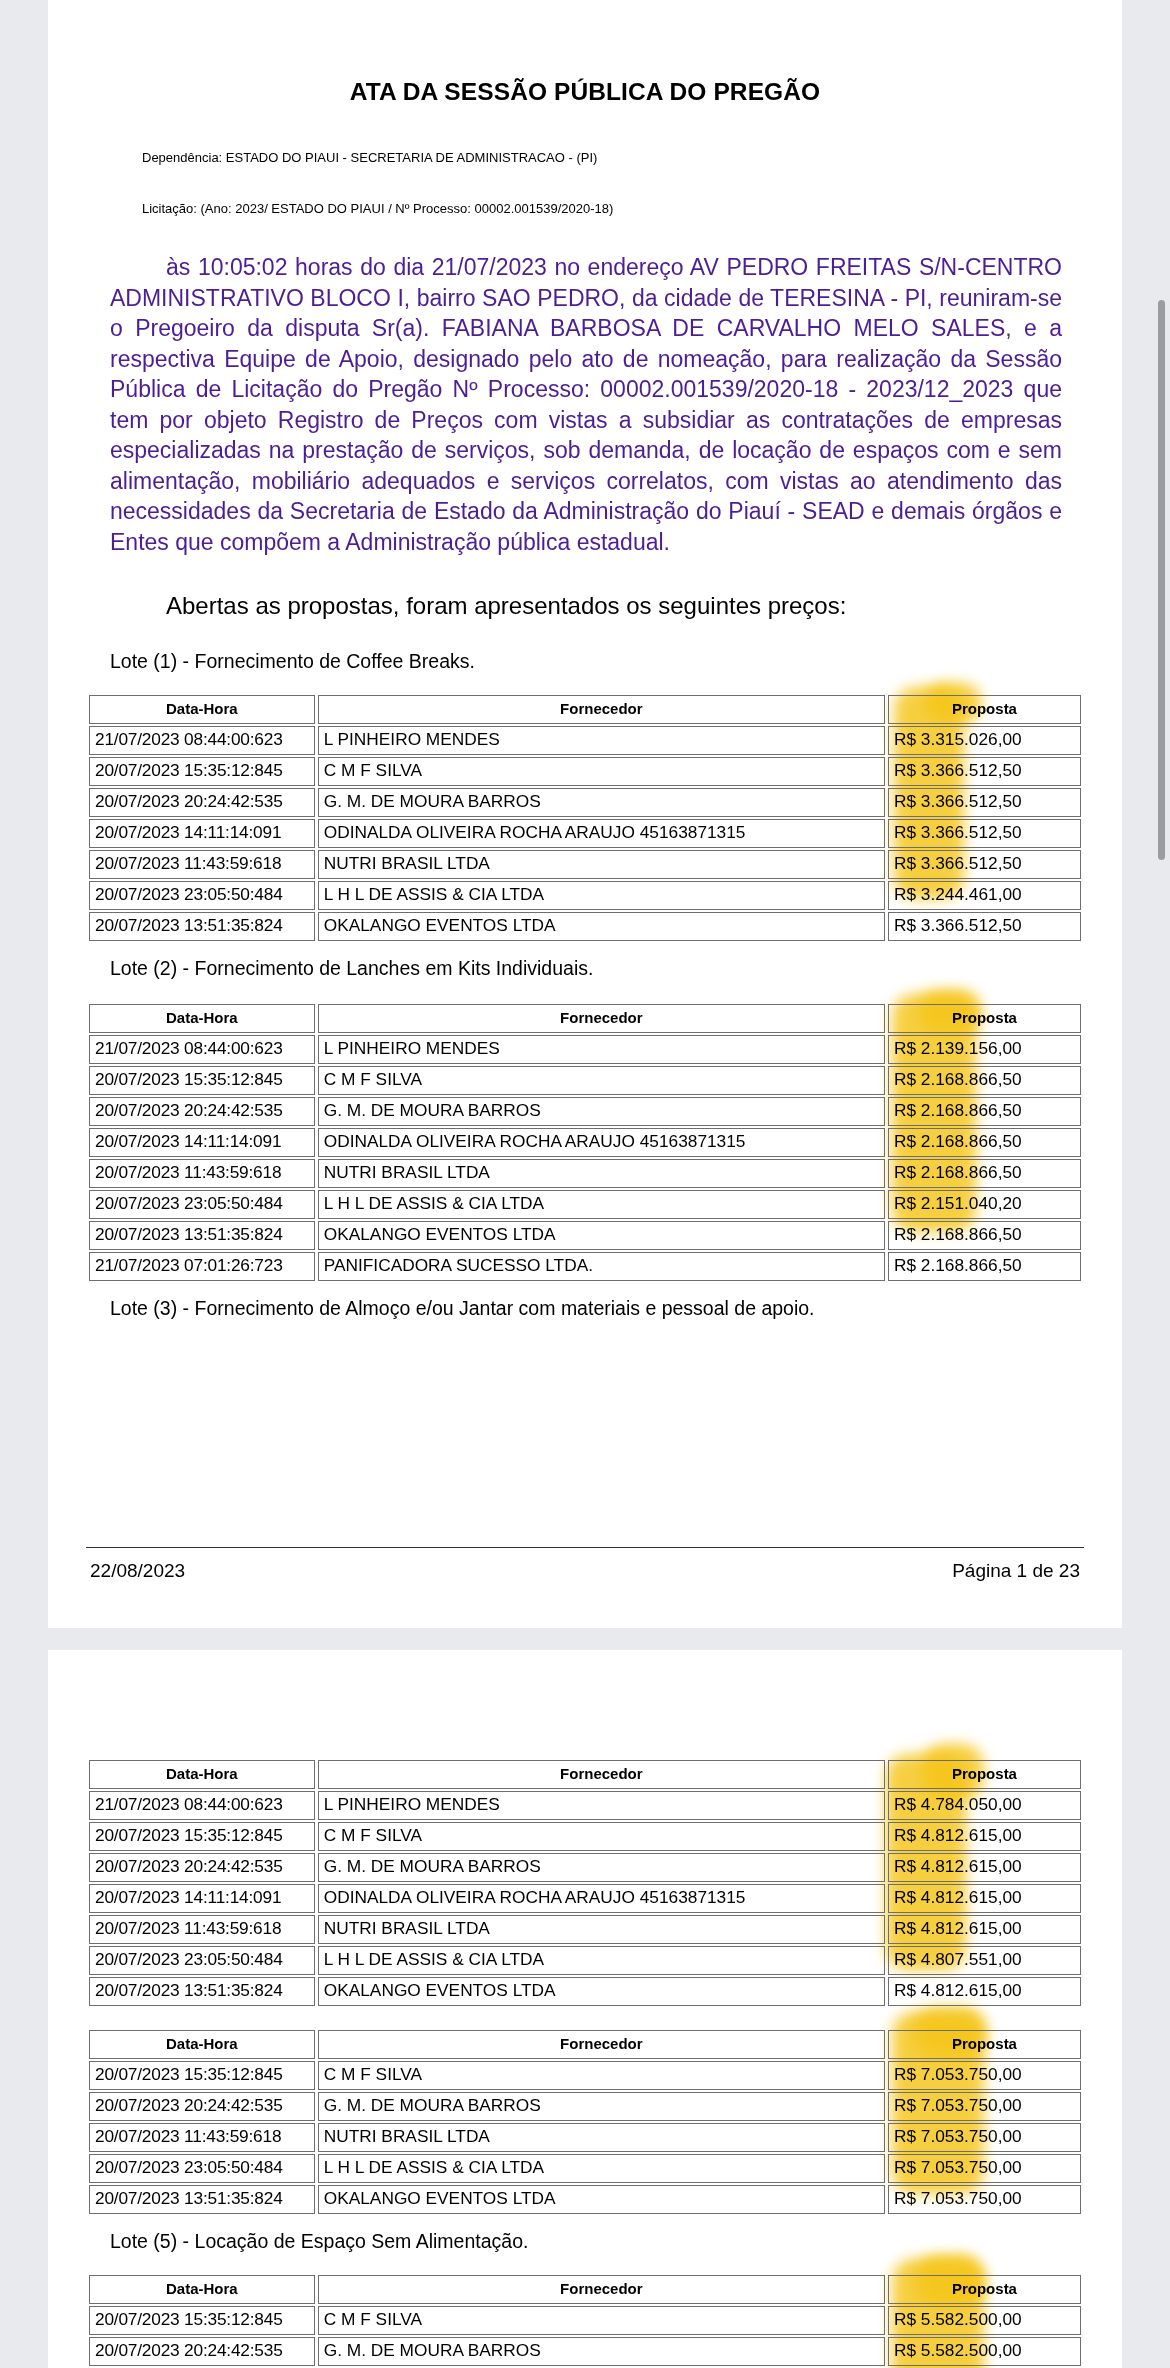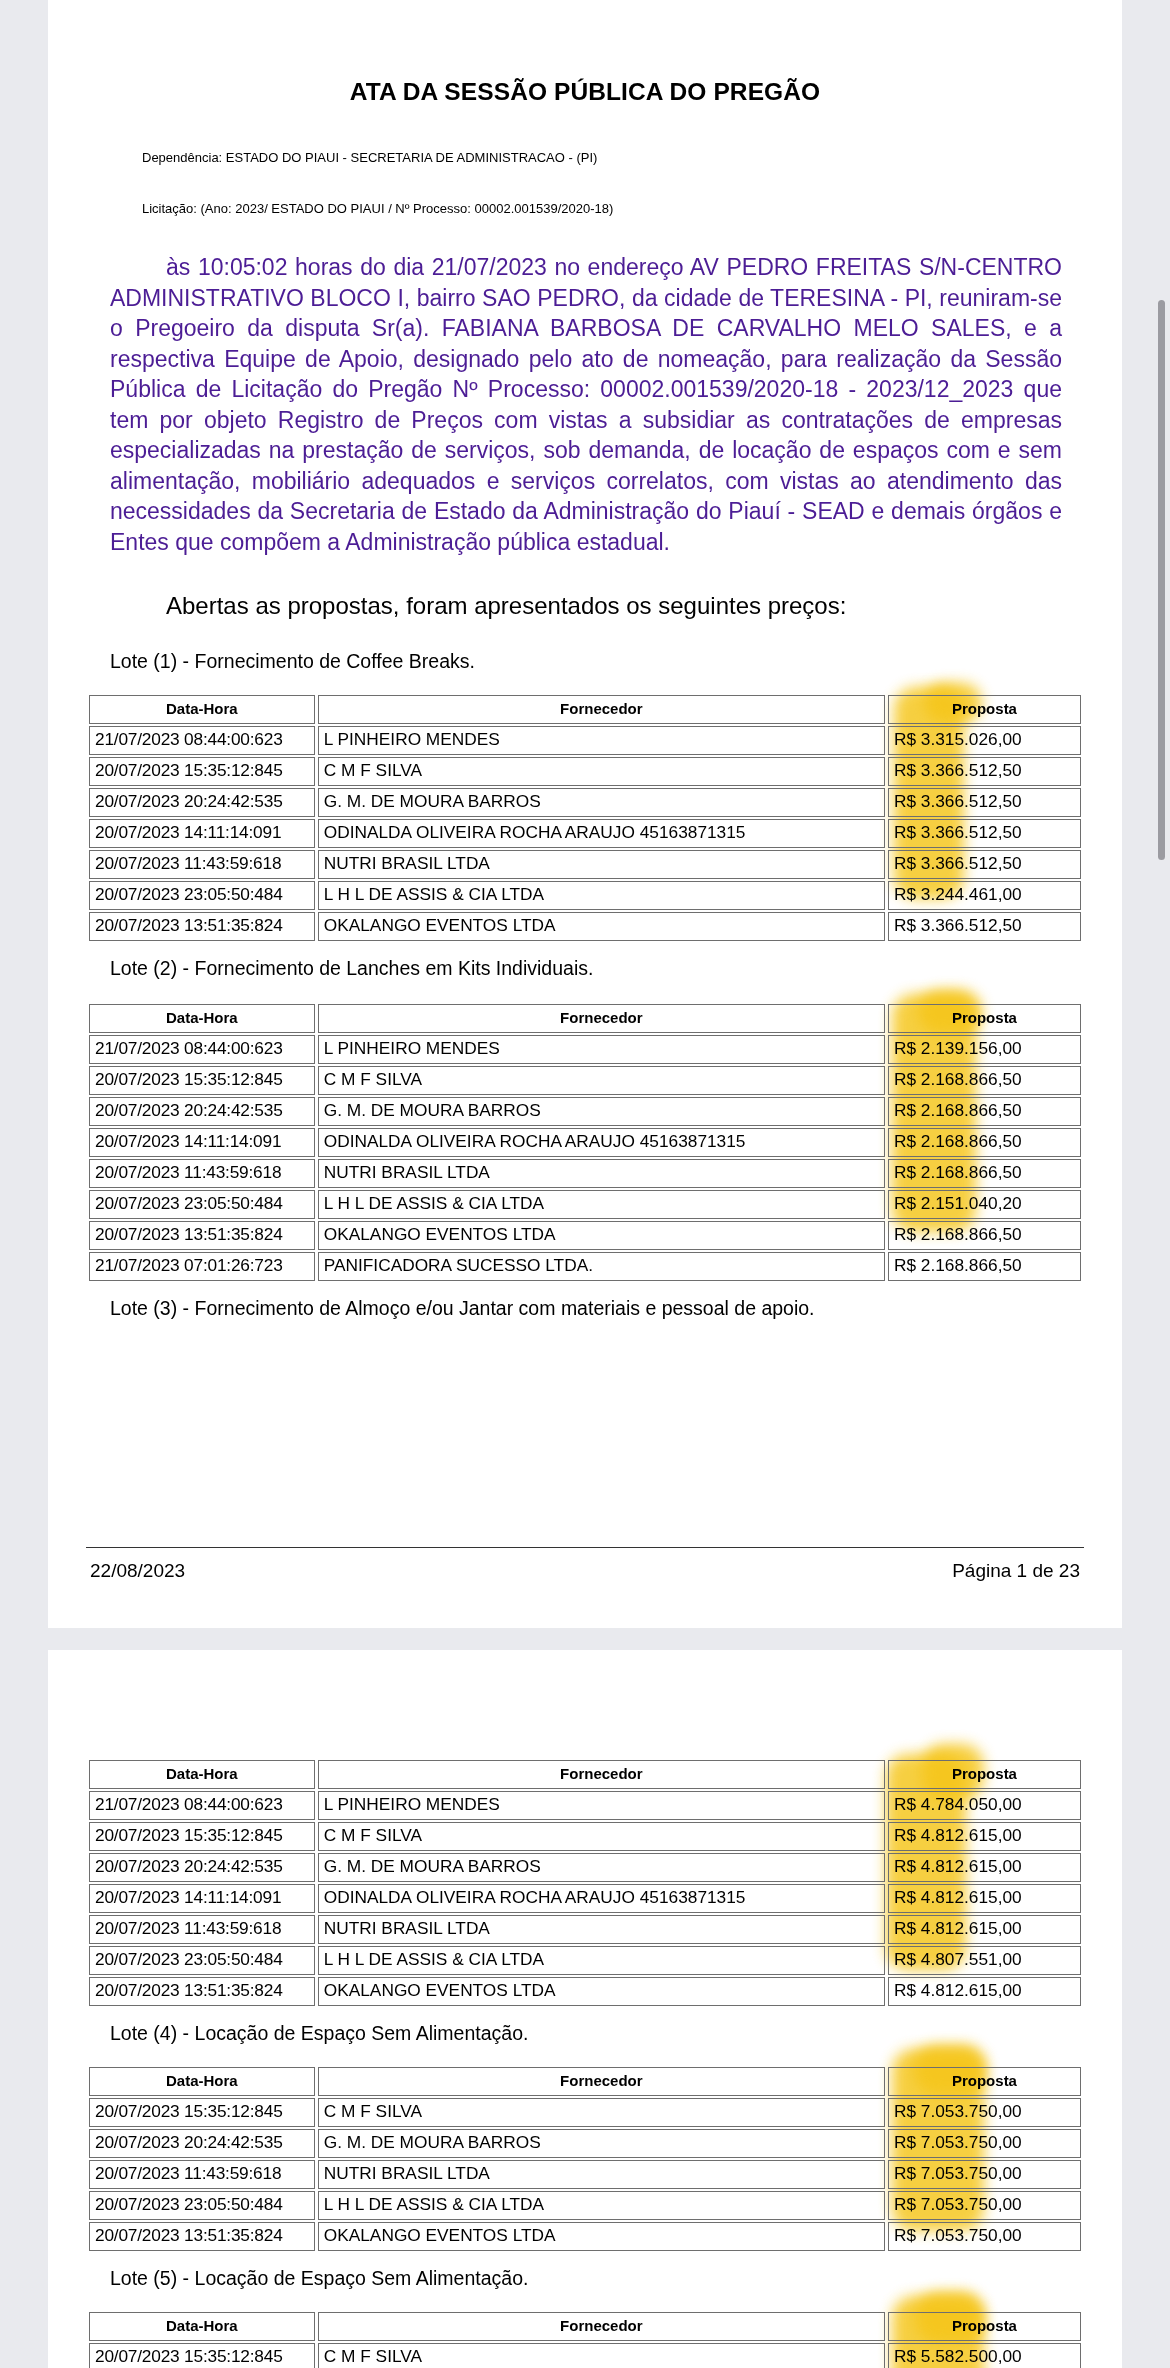--- a/index.html
+++ b/index.html
@@ -346,21 +346,20 @@
             </tr>
           <tr>
               <td class="c-date">20/07/2023 13:51:35:824</td>
               <td class="c-name">OKALANGO EVENTOS LTDA</td>
               <td class="c-val">R$ 4.812.615,00</td>
             </tr>
         </tbody>
       </table>
     </div>
 
-    <p class="lote-line lote-tight">Lote (4) - Locação de Espaço Sem Alimentação.</p>
 
     <div class="tablewrap">
       <div class="hl" style="left:806px; top:-16px; width:92px; height:182px;"></div>
       <div class="hl" style="left:828px; top:-20px; width:72px; height:50px;"></div>
       <table class="prop t-first">
         <colgroup>
             <col class="c-data">
             <col class="c-forn">
             <col class="c-prop">
           </colgroup>

